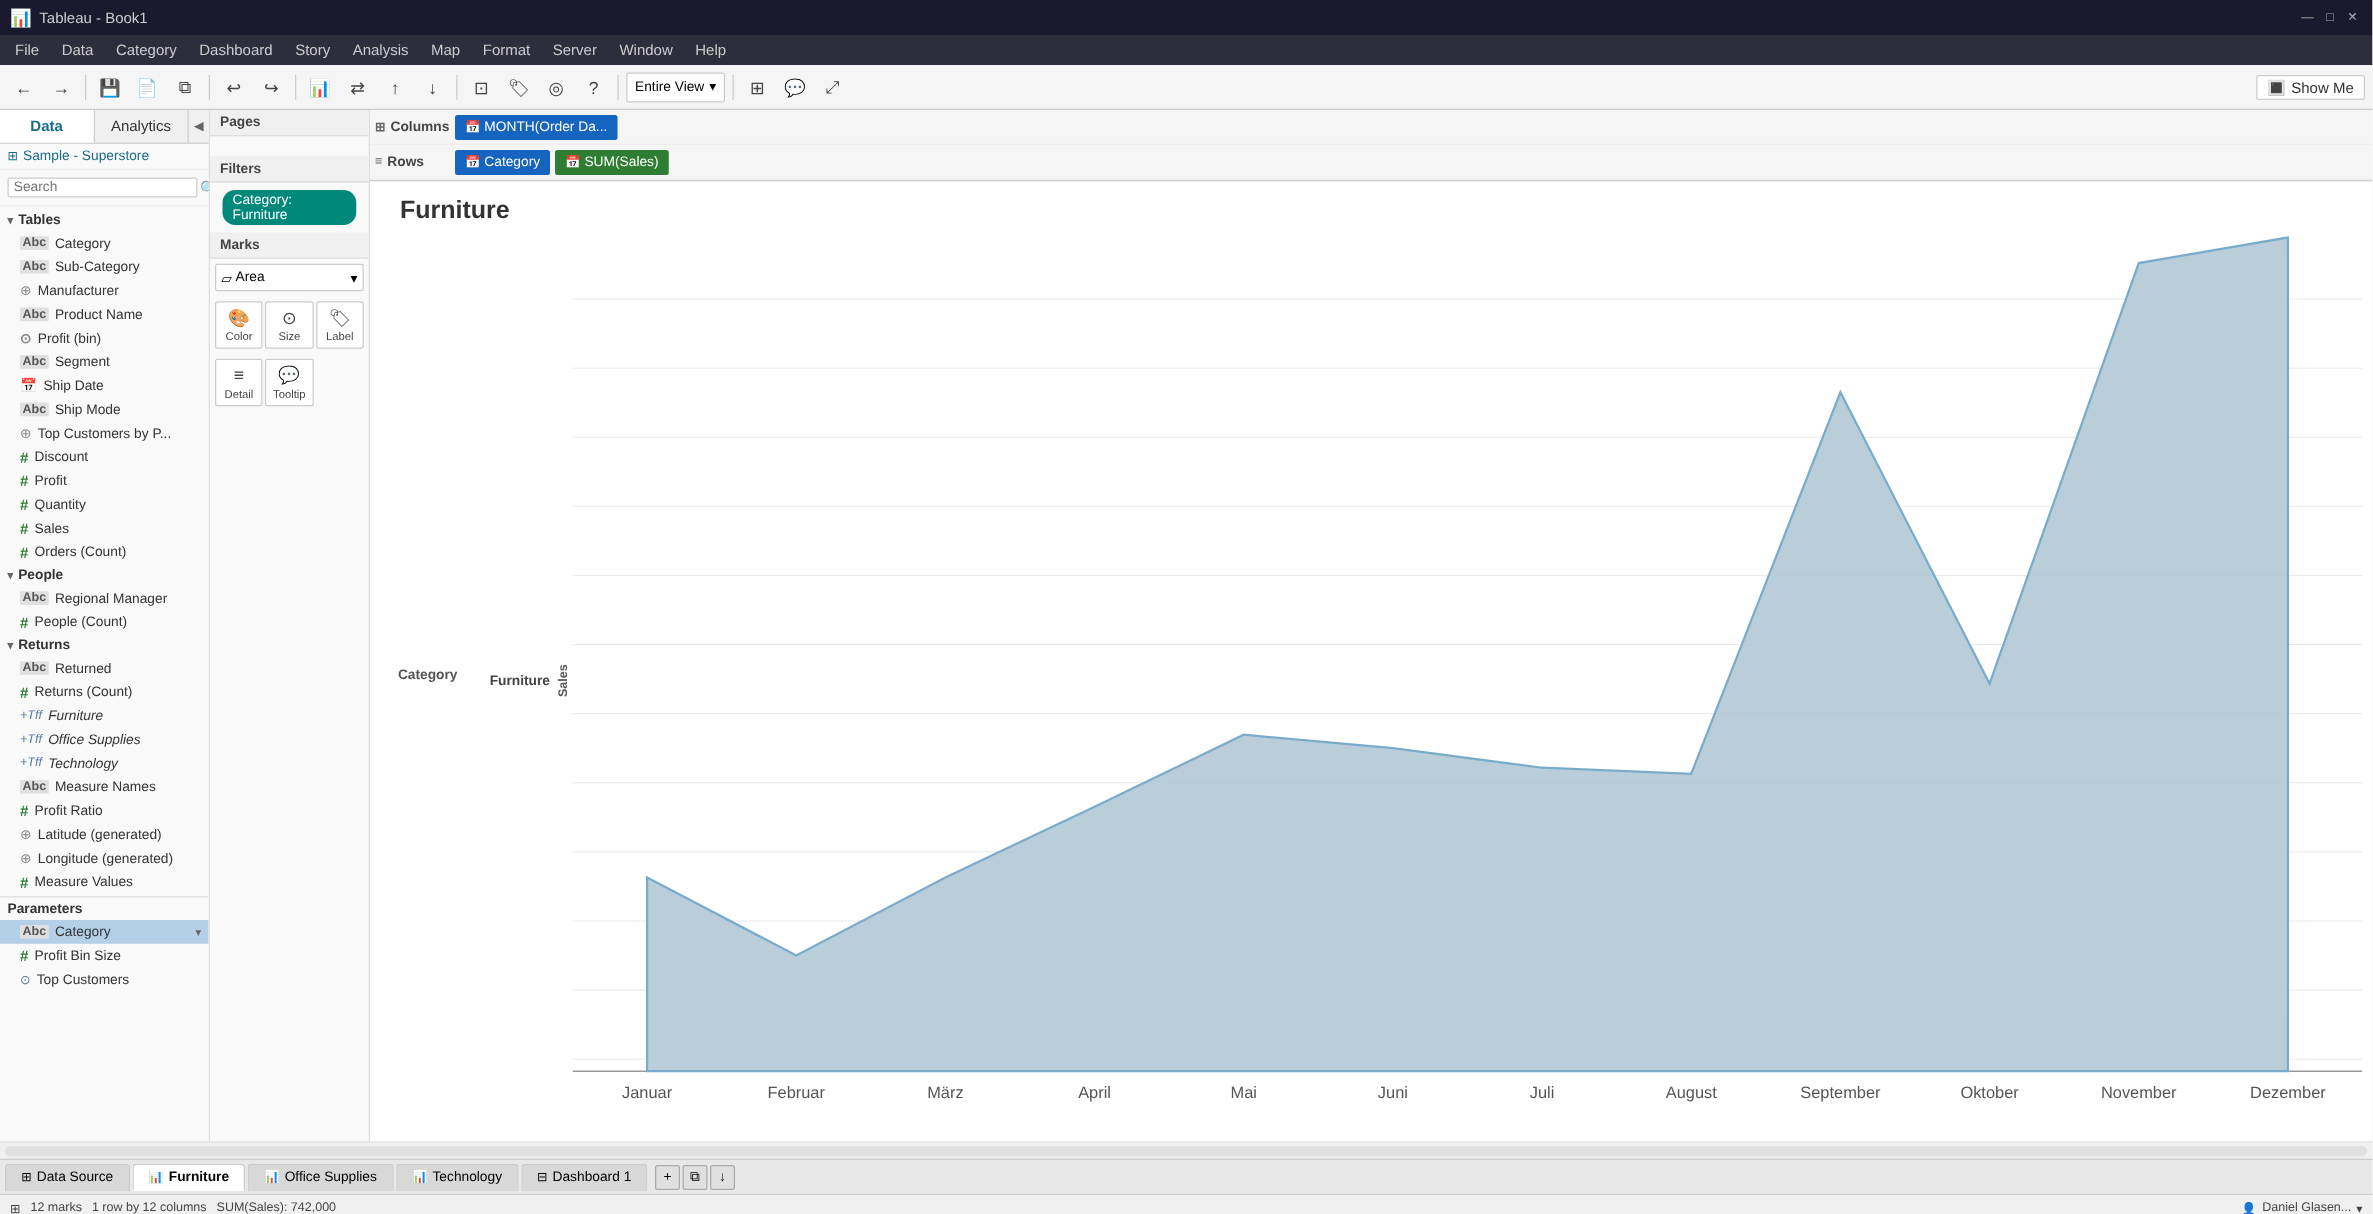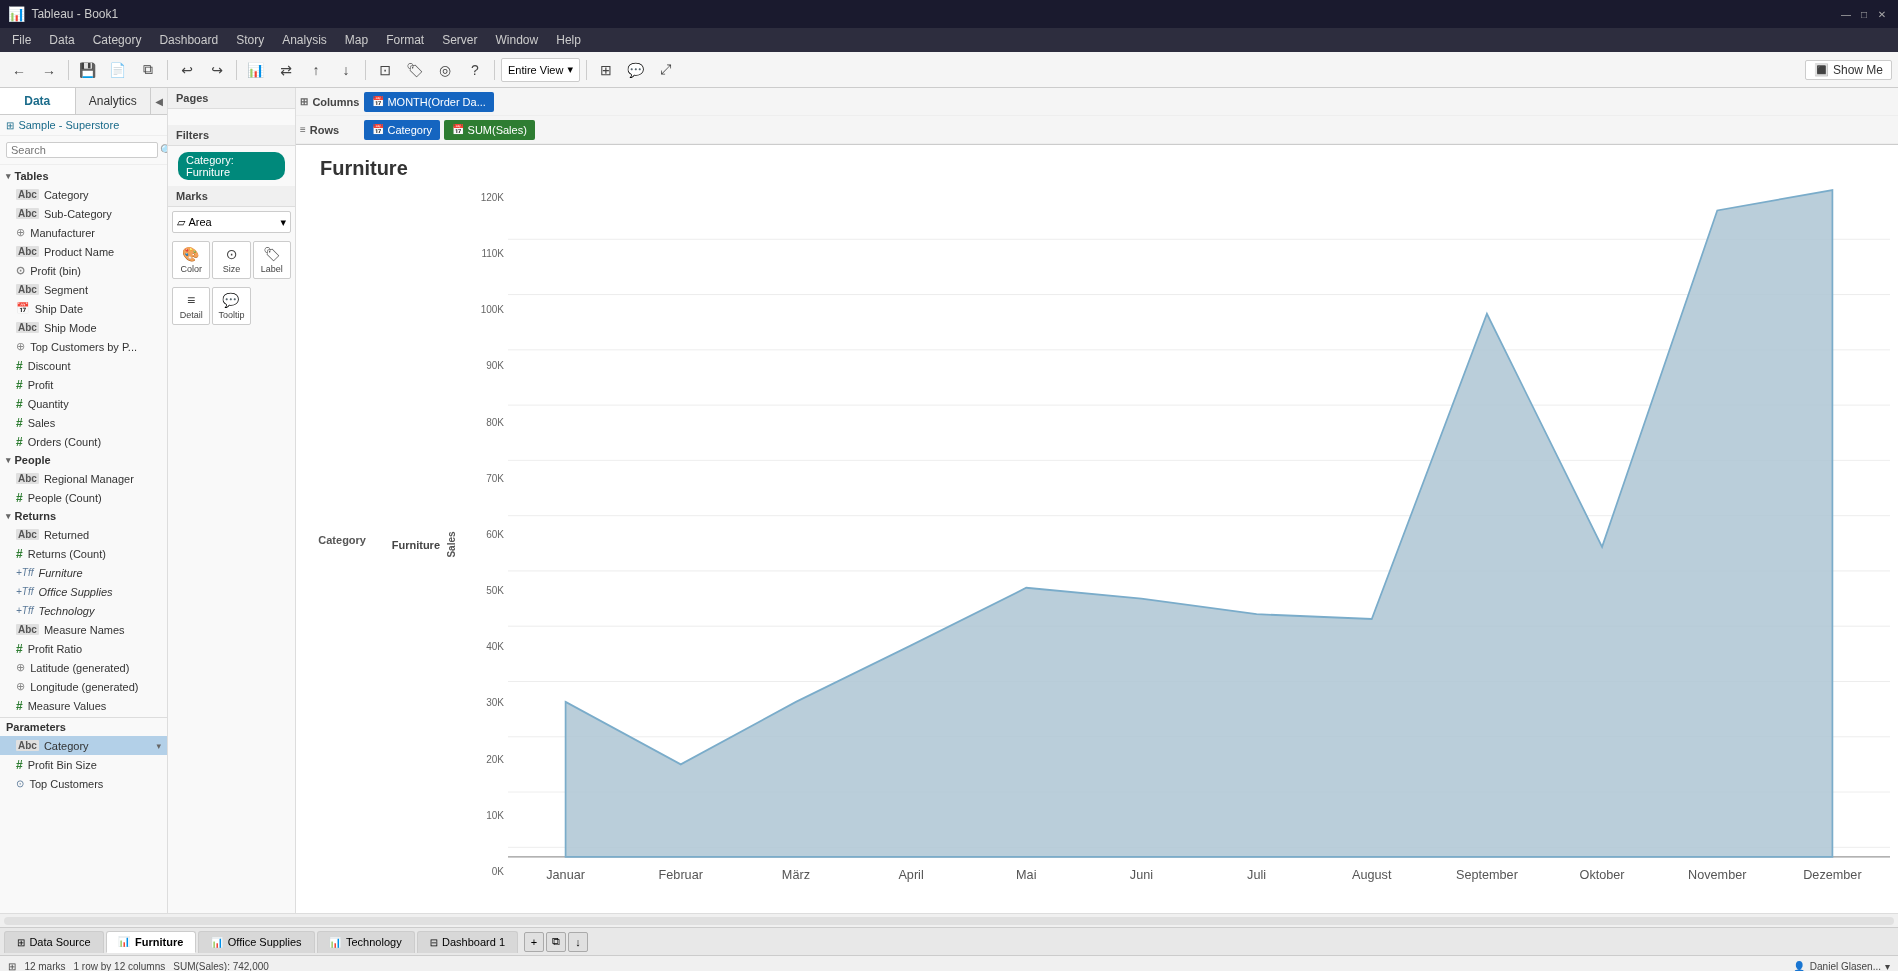--- a/index.html
+++ b/index.html
@@ -704,35 +704,20 @@
           <div id="chart-with-yaxis">
 
             <div style="width:70px; display:flex; flex-direction:column; justify-content:center; align-items:flex-end; padding-right:4px; font-size:11px; font-weight:bold; color:#444;">
               <span>Furniture</span>
             </div>
 
             <div id="y-axis-rotated">
               <span class="rotated-label">Sales</span>
             </div>
 
-            <div id="y-axis-values">
-              <span class="y-val">120K</span>
-              <span class="y-val">110K</span>
-              <span class="y-val">100K</span>
-              <span class="y-val">90K</span>
-              <span class="y-val">80K</span>
-              <span class="y-val">70K</span>
-              <span class="y-val">60K</span>
-              <span class="y-val">50K</span>
-              <span class="y-val">40K</span>
-              <span class="y-val">30K</span>
-              <span class="y-val">20K</span>
-              <span class="y-val">10K</span>
-              <span class="y-val">0K</span>
-            </div>
 
             <div id="svg-container">
               <svg width="100%" height="100%" viewBox="0 0 1200 600" preserveAspectRatio="none">
 
                 <line x1="0" y1="46" x2="1200" y2="46" stroke="#e0e0e0" stroke-width="0.5"></line>
                 <line x1="0" y1="92" x2="1200" y2="92" stroke="#e0e0e0" stroke-width="0.5"></line>
                 <line x1="0" y1="138" x2="1200" y2="138" stroke="#e0e0e0" stroke-width="0.5"></line>
                 <line x1="0" y1="184" x2="1200" y2="184" stroke="#e0e0e0" stroke-width="0.5"></line>
                 <line x1="0" y1="230" x2="1200" y2="230" stroke="#e0e0e0" stroke-width="0.5"></line>
                 <line x1="0" y1="276" x2="1200" y2="276" stroke="#e0e0e0" stroke-width="0.5"></line>

